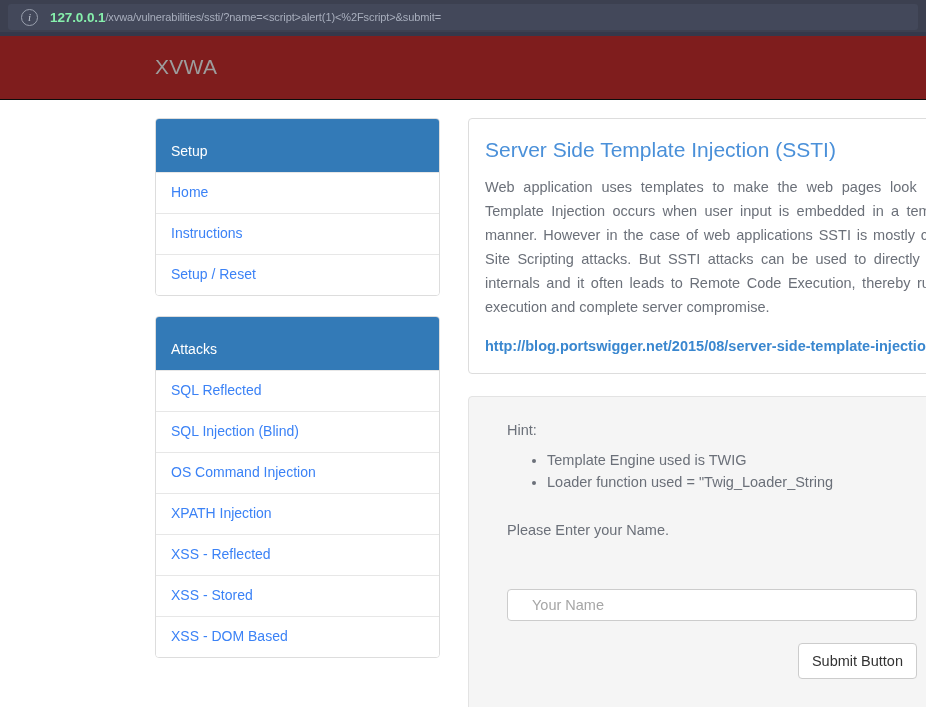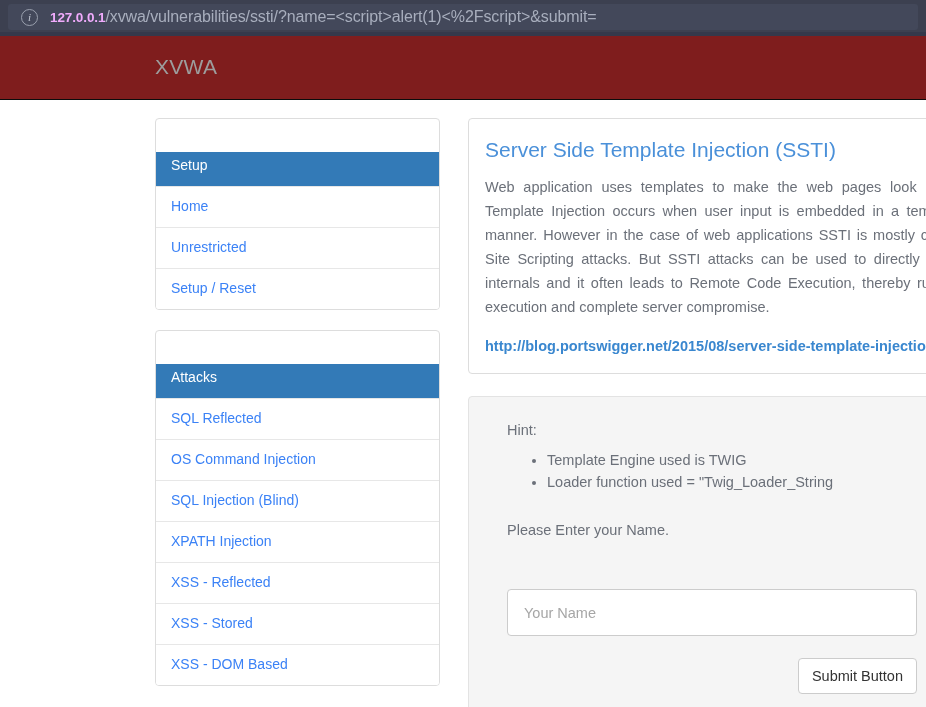--- a/index.html
+++ b/index.html
@@ -50,28 +50,28 @@
     font-size: 11px;
     font-family: "Liberation Serif", serif;
     line-height: 14px;
     text-align: center;
     margin-left: 13px;
     margin-right: 12px;
     flex: none;
     font-style: italic;
   }
   .url-host {
-    color: #f0abfc;
+    color: #86efac;
     font-size: 13.5px;
     font-weight: bold;
     letter-spacing: -0.1px;
   }
   .url-path {
     color: #a8aebd;
-    font-size: 16px;
+    font-size: 11px;
     letter-spacing: -0.1px;
   }
 
   
   #navbar {
     position: absolute;
     left: 0; top: 36px;
     width: 926px;
     height: 64px;
     background: #7f1d1d;
@@ -108,23 +108,22 @@
     border: 1px solid #dddddd;
     border-radius: 4px;
     background: #ffffff;
     margin-bottom: 20px;
     overflow: hidden;
   }
   .panel-heading {
     background: #337ab7;
     color: #ffffff;
     font-size: 14px;
-    padding: 5px 15px 12px 15px;
+    padding: 24px 15px 12px 15px;
     line-height: 17px;
-    margin-top: 33px;
   }
   .list-group-item {
     border-top: 1px solid #e7e7e7;
     padding: 11px 15px 12px 15px;
     font-size: 14px;
     color: #3b82f6;
     line-height: 17px;
     background: #ffffff;
     cursor: pointer;
   }
@@ -205,23 +204,23 @@
   #hint-list li { margin: 0; }
   .prompt-label {
     color: #6b7079;
     font-size: 14.5px;
     line-height: 22px;
     margin: 0 0 16px 0;
   }
   #name-input {
     display: block;
     width: 410px;
-    height: 47px;
+    height: 32px;
     box-sizing: border-box;
-    padding: 6px 16px;
+    padding: 6px 24px;
     font-size: 14.5px;
     font-family: "Liberation Sans", sans-serif;
     color: #555555;
     background: #ffffff;
     border: 1px solid #cccccc;
     border-radius: 4px;
     outline: none;
     margin-top: 48px;
   }
   #name-input::placeholder { color: #a6a6a6; }
@@ -265,29 +264,29 @@
   <div id="navbar-brand">XVWA</div>
 </div>
 
 <div id="page">
 
   <div id="sidebar">
 
     <div class="panel">
       <div class="panel-heading">Setup</div>
       <div class="list-group-item">Home</div>
-      <div class="list-group-item">Unrestricted</div>
+      <div class="list-group-item">Instructions</div>
       <div class="list-group-item">Setup / Reset</div>
     </div>
 
     <div class="panel">
       <div class="panel-heading">Attacks</div>
       <div class="list-group-item">SQL Reflected</div>
+      <div class="list-group-item">SQL Injection (Blind)</div>
       <div class="list-group-item">OS Command Injection</div>
-      <div class="list-group-item">SQL Injection (Blind)</div>
       <div class="list-group-item">XPATH Injection</div>
       <div class="list-group-item">XSS - Reflected</div>
       <div class="list-group-item">XSS - Stored</div>
       <div class="list-group-item">XSS - DOM Based</div>
     </div>
 
   </div>
 
   <div id="main">
 

